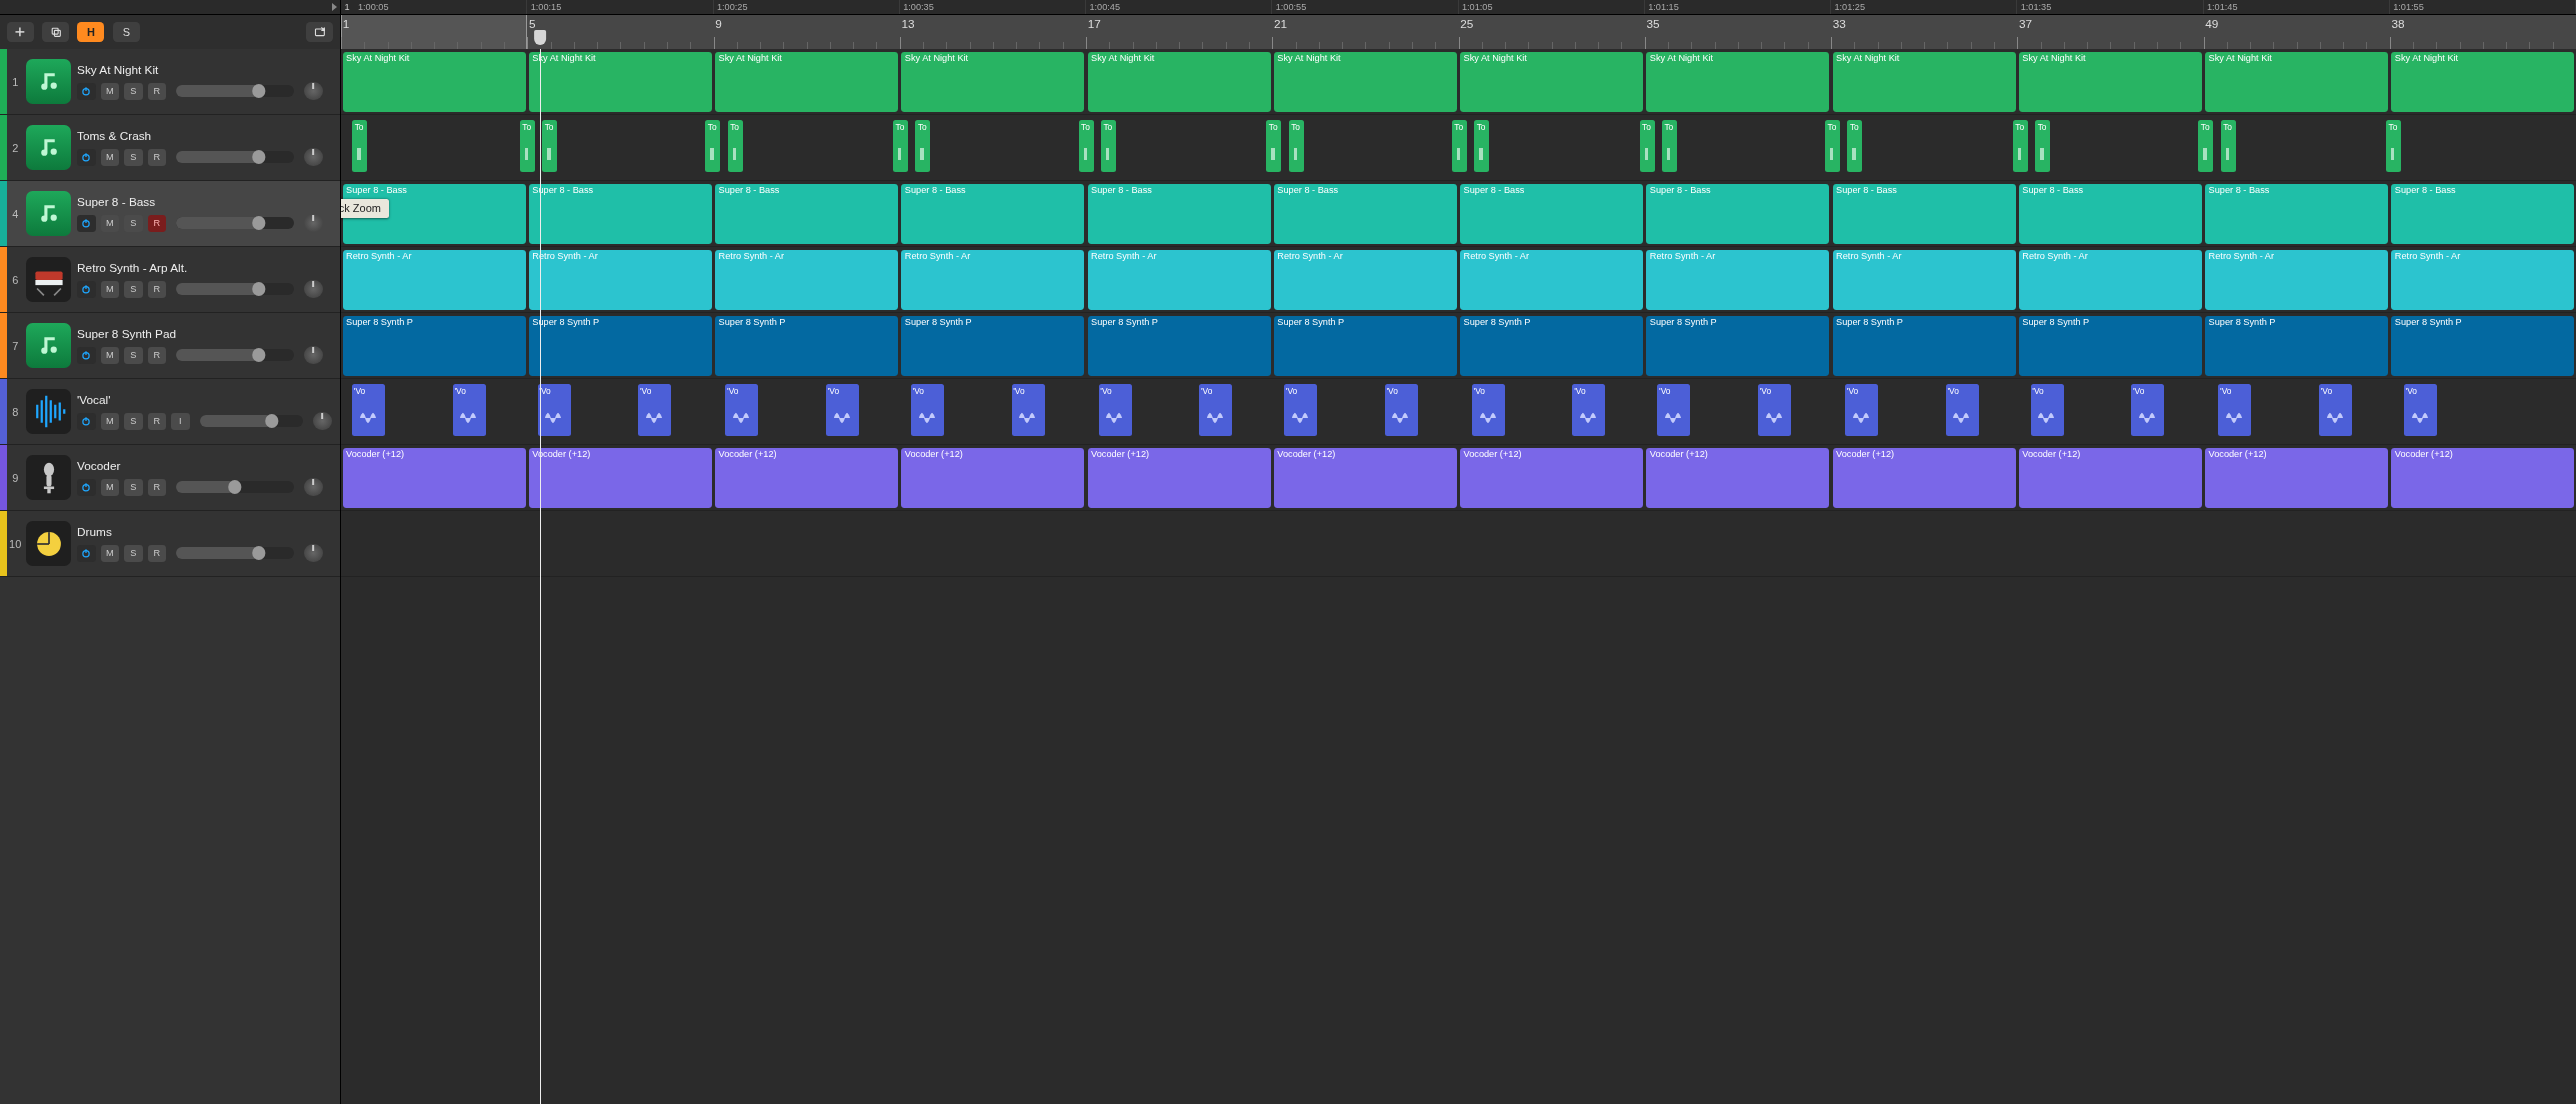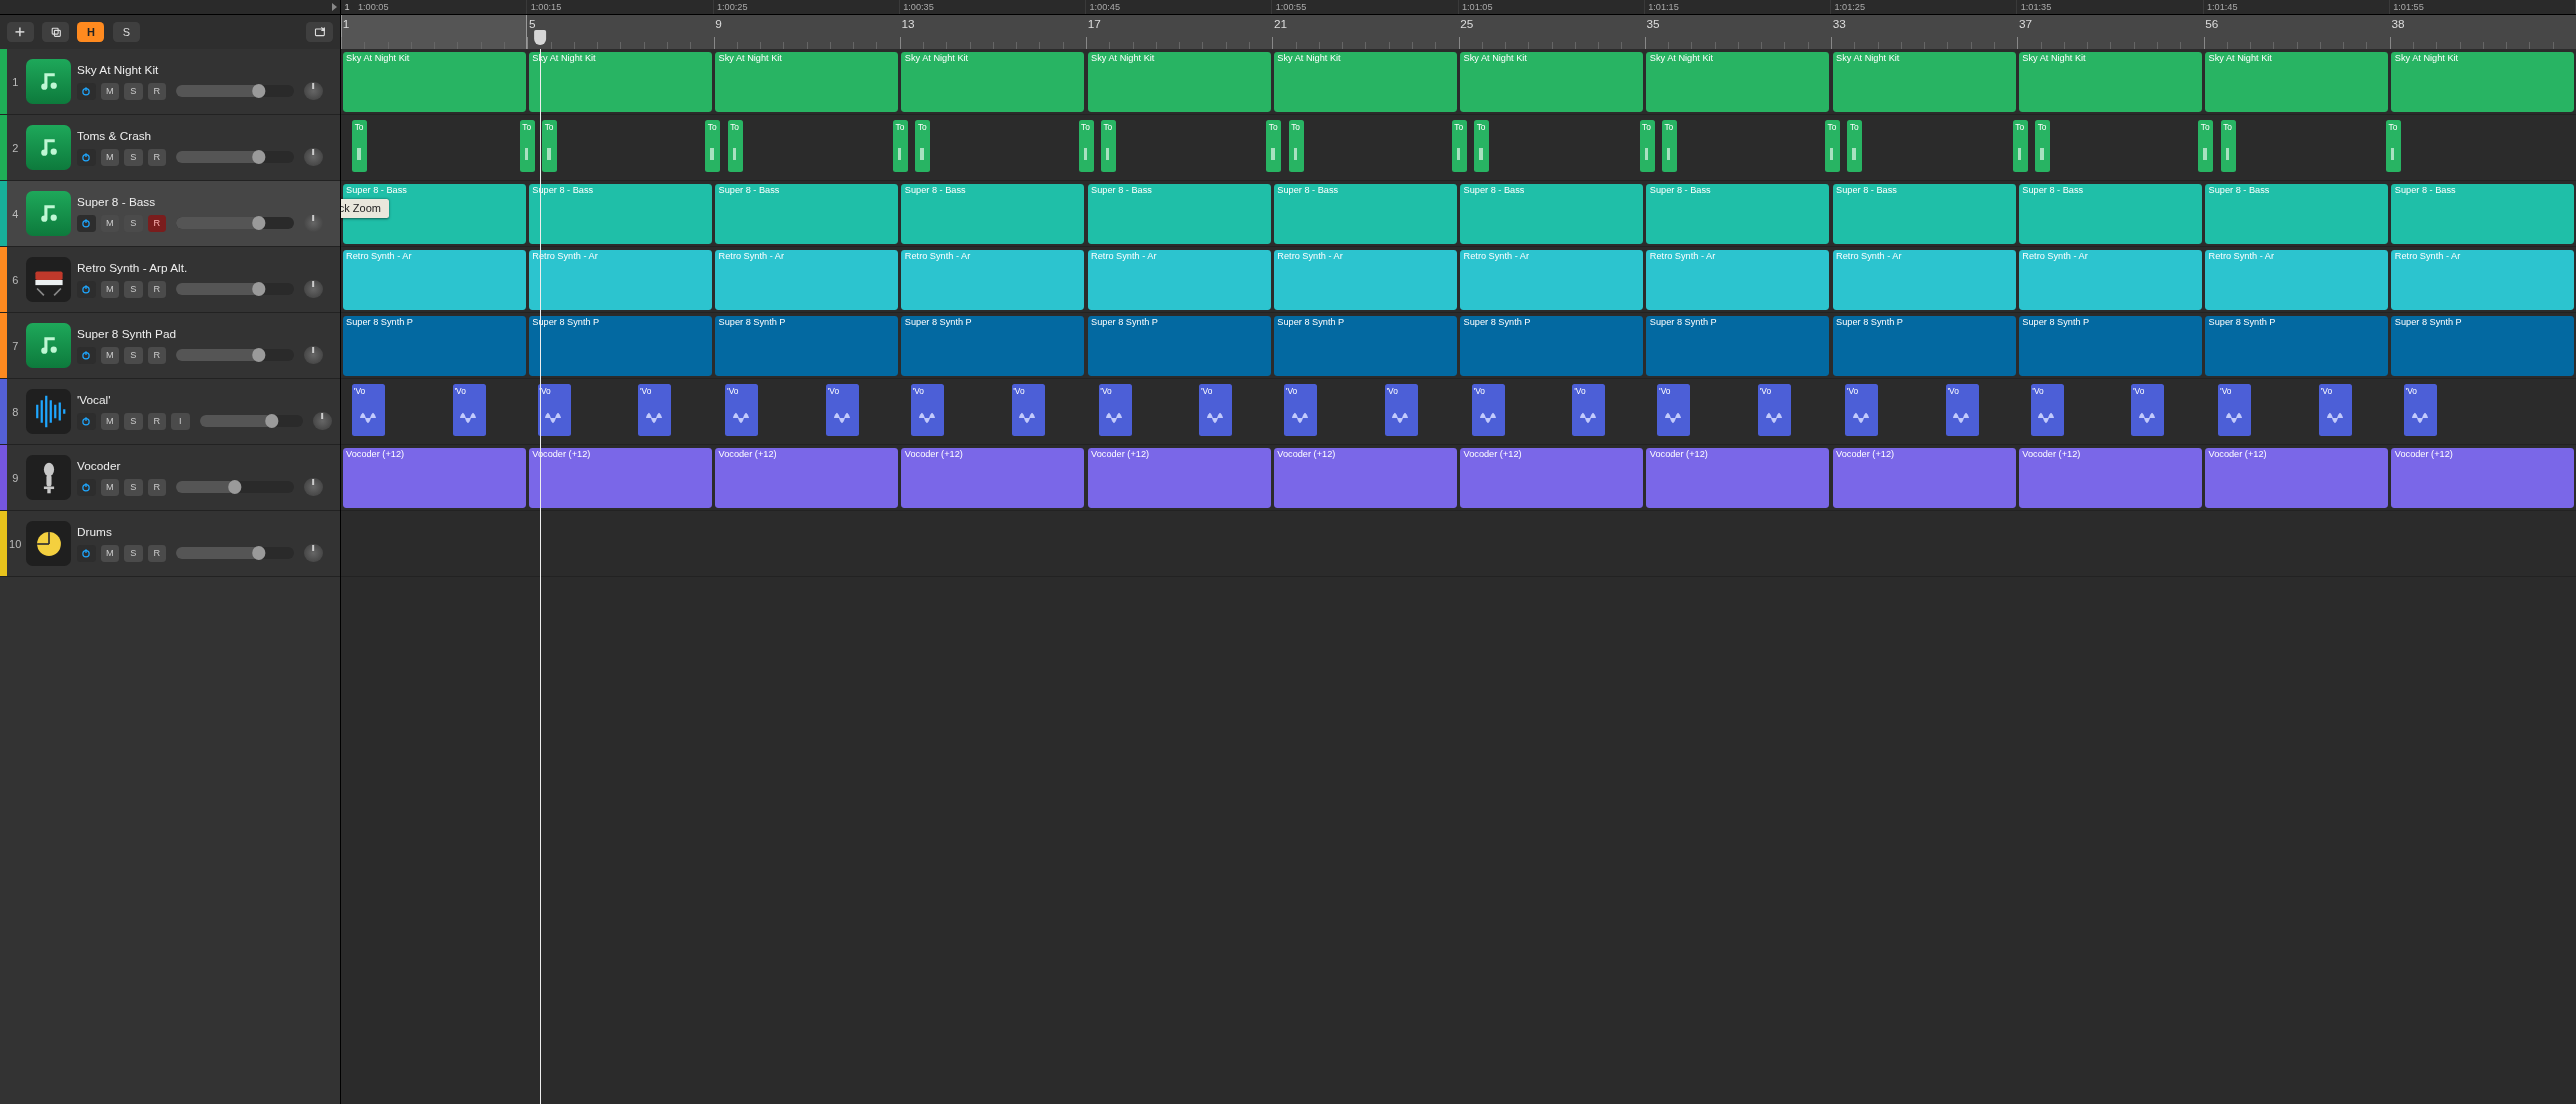--- a/index.html
+++ b/index.html
@@ -311,21 +311,21 @@
               <span></span>
               <span></span>
               <span></span>
               <span></span>
               <span></span>
               <span></span>
               <span></span>
             </div>
           </div>
           <div class="bar-seg">
-            <div class="bignum">56</div>
+            <div class="bignum">49</div>
             <div class="ticks">
               <span></span>
               <span></span>
               <span></span>
               <span></span>
               <span></span>
               <span></span>
               <span></span>
               <span></span>
             </div>

